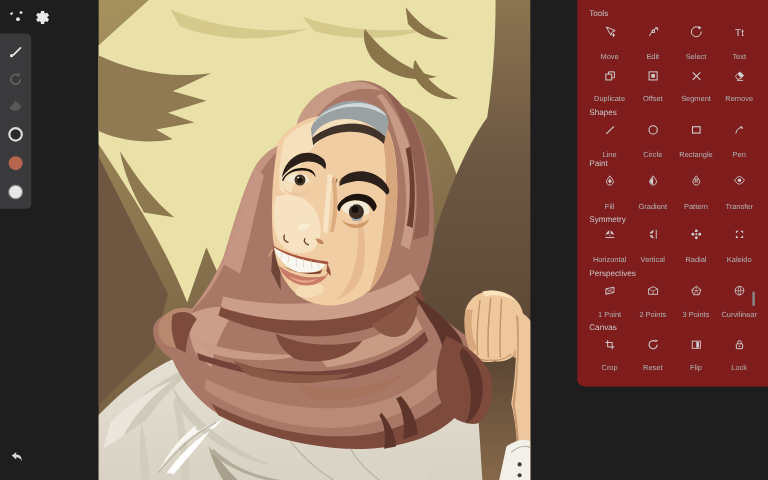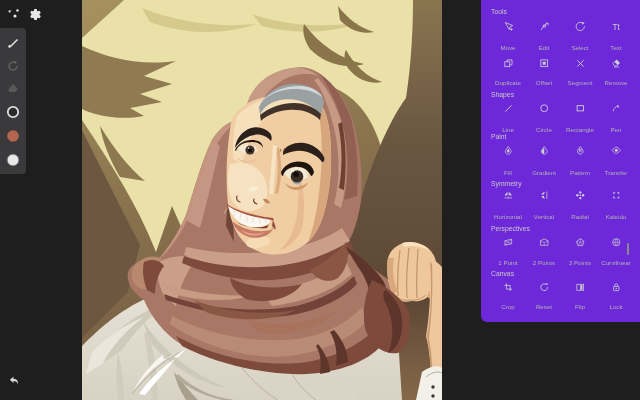--- a/index.html
+++ b/index.html
@@ -1,21 +1,21 @@
 <!DOCTYPE html>
 <html><head><meta charset="utf-8">
 <style>
 html,body{margin:0;padding:0;}
 body{width:640px;height:400px;background:#1e1e1e;position:relative;overflow:hidden;
   font-family:"Liberation Sans",sans-serif;}
 #lstrip{position:absolute;left:0;top:28px;width:26px;height:146px;background:#3a3a3c;
   border-radius:0 4px 4px 0;}
 .abs{position:absolute;}
 #canvas{position:absolute;left:82px;top:0;width:360px;height:400px;}
-#panel{position:absolute;left:481px;top:0;width:159px;height:322px;background:#6d28d9;
+#panel{position:absolute;left:481px;top:0;width:159px;height:322px;background:#7f1d1d;
   border-radius:0 0 0 6px;color:#c6c6c6;}
 .sect{position:absolute;left:10px;font-size:6.8px;color:#c8c8c8;}
 .cell{position:absolute;width:36px;text-align:center;}
 .cell .lbl{font-size:6.2px;color:#b2b2b2;margin-top:1px;}
 .cell svg{display:block;margin:0 auto;}
 </style></head>
 <body>
 
 <div id="lstrip"></div>
 <svg class="abs" style="left:6px;top:7px" width="14" height="14" viewBox="0 0 14 14">

